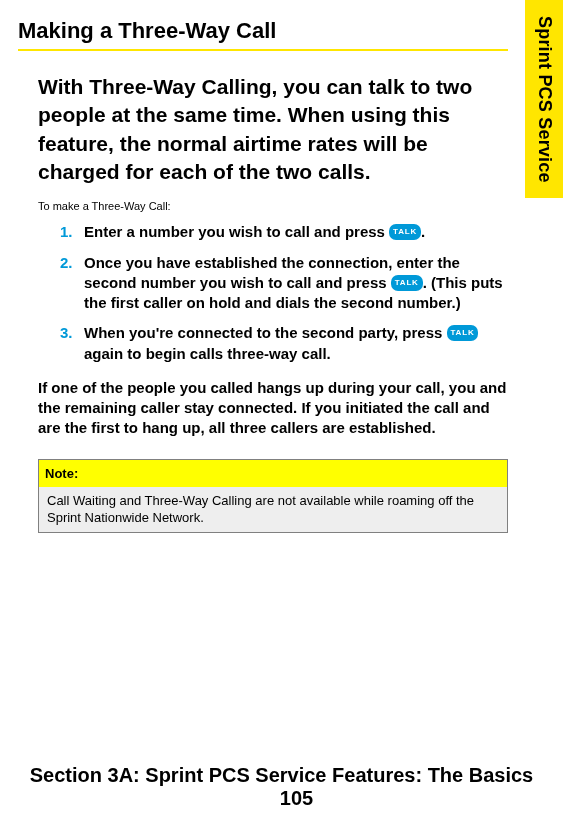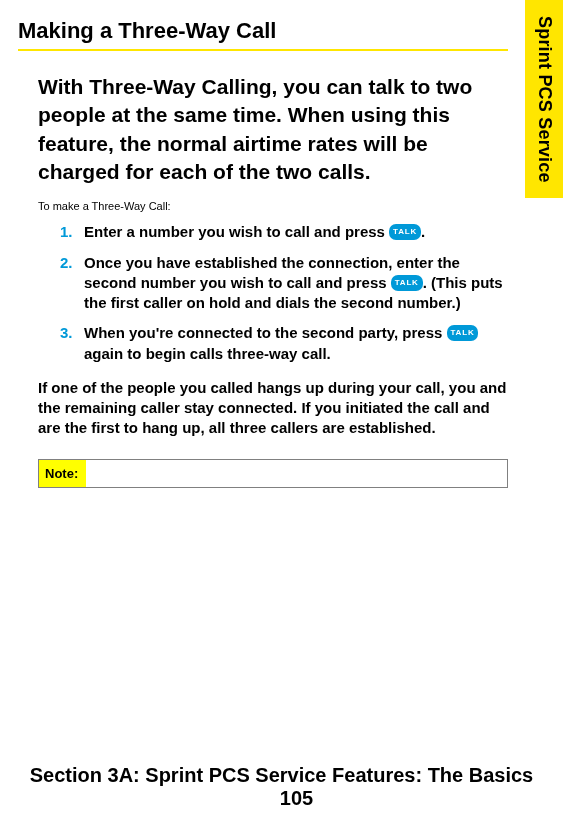--- a/index.html
+++ b/index.html
@@ -110,20 +110,21 @@
       padding-left: 20px;
       padding-right: 10px;
       margin-bottom: 20px;
     }
     .note-box {
       display: flex;
       margin-left: 20px;
       margin-right: 10px;
       border: 1px solid #808080;
       font-size: 13px;
+      flex-direction: column;
     }
     .note-label {
       background: #ffff00;
       font-weight: 700;
       padding: 6px 8px 6px 6px;
       white-space: nowrap;
     }
     .note-body {
       background: #eeeeee;
       padding: 6px 8px;
@@ -173,19 +174,20 @@
       <span class="step-num">3.</span>
       <span>When you're connected to the second party, press </span>
       <span class="talk-btn">TALK</span><span> again to begin calls three-way call.</span>
     </li>
   </ol>
 
   <p class="outro">If one of the people you called hangs up during your call, you and the remaining caller stay connected. If you initiated the call and are the first to hang up, all three callers are established.</p>
 
   <div class="note-box">
     <div class="note-label">Note:</div>
+    <div class="note-body">Call Waiting and Three-Way Calling are not available while roaming off the Sprint Nationwide Network.</div>
   </div>
 </div>
 
 <div class="footer">
   <span>Section 3A: Sprint PCS Service Features: The Basics</span>
   <span class="page-num">105</span>
 </div>
 
 </body></html>

